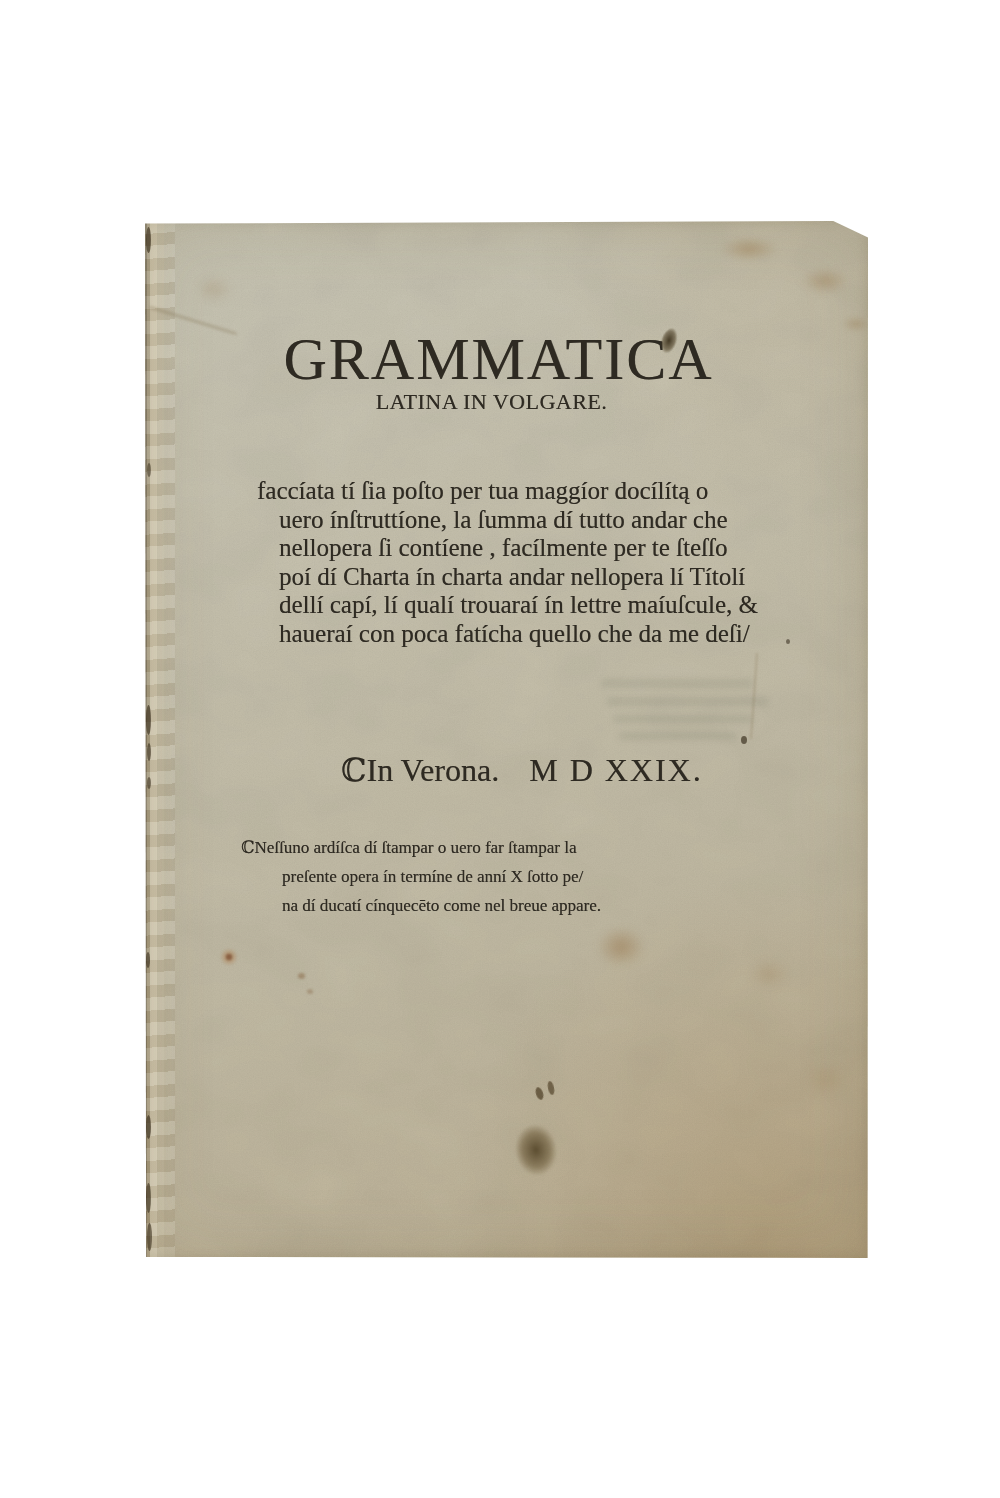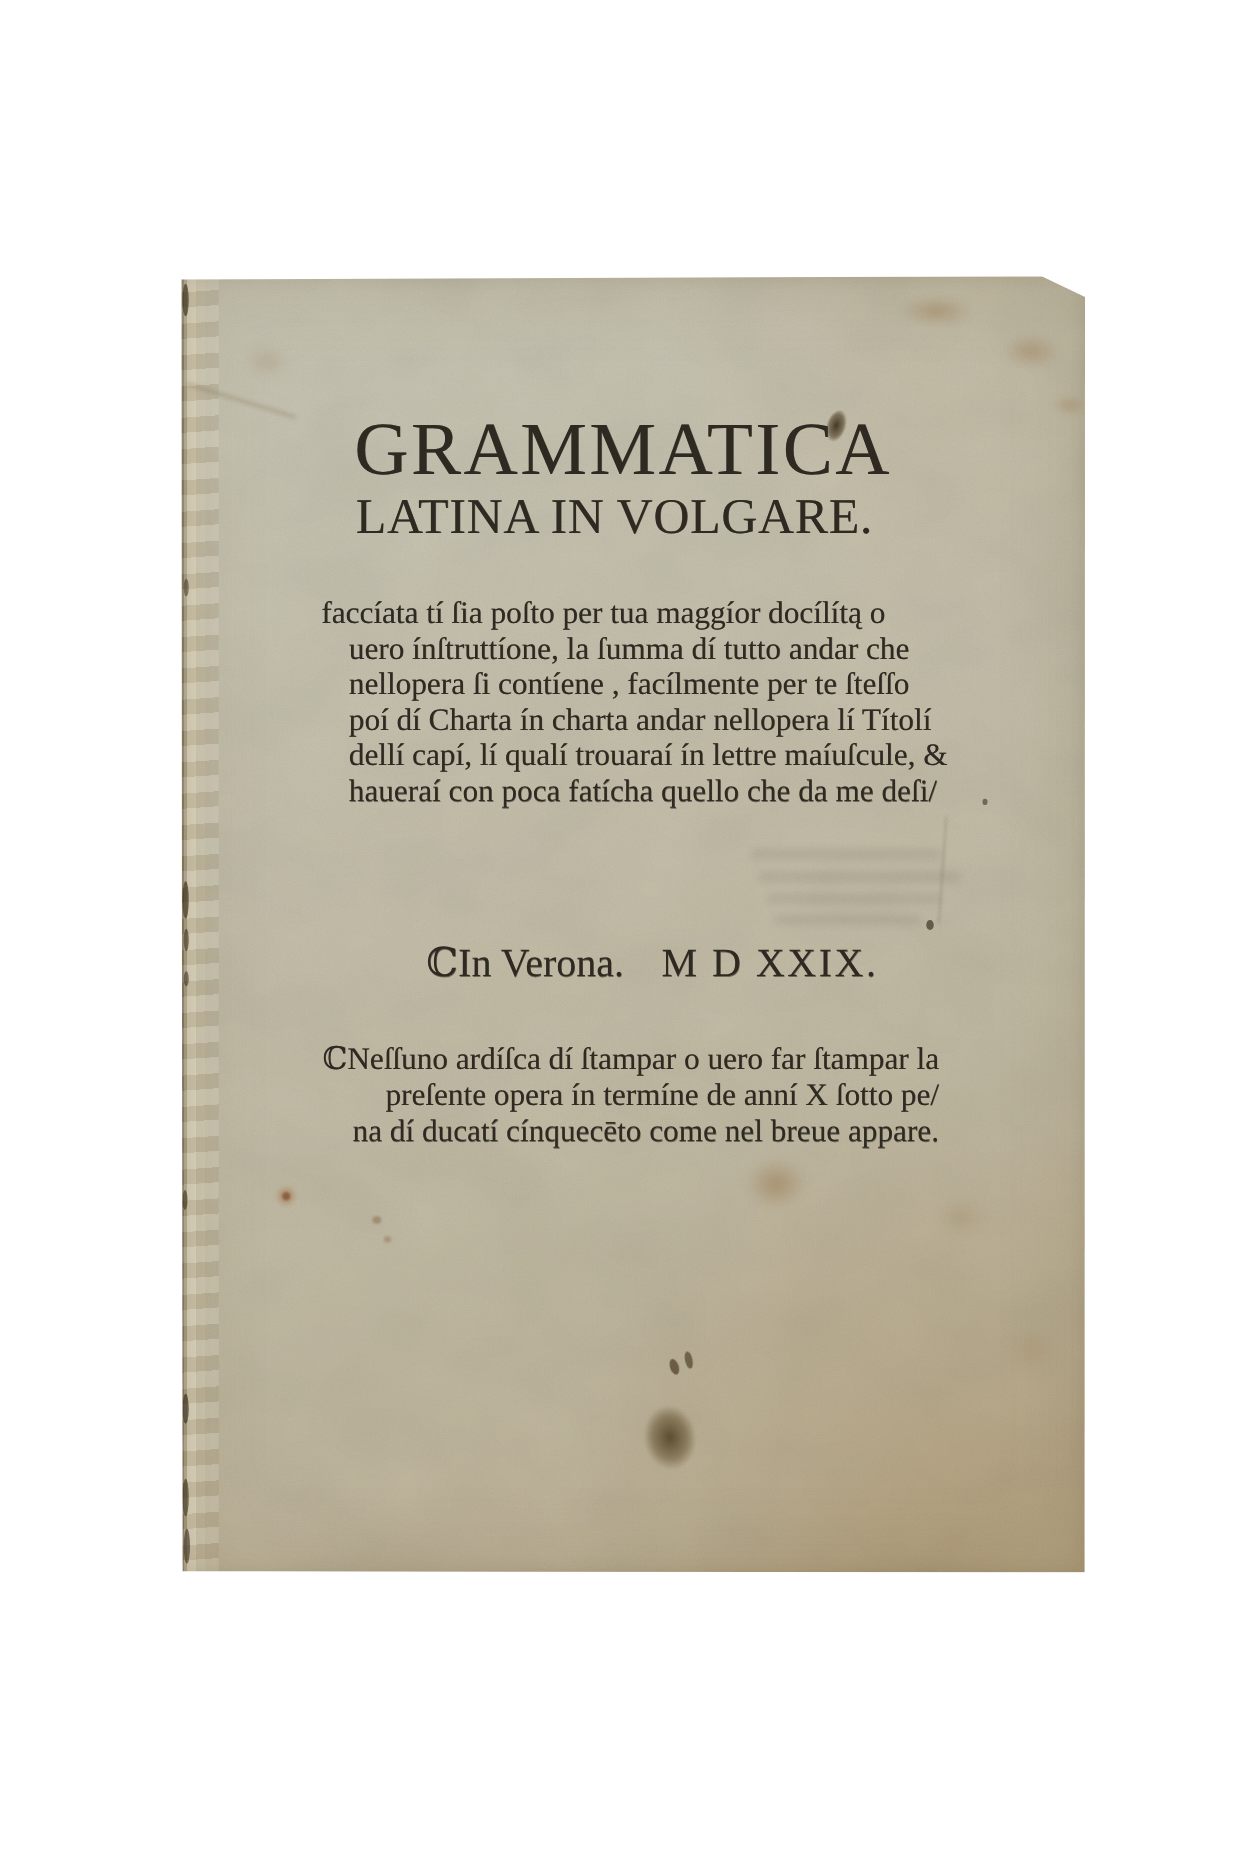--- a/index.html
+++ b/index.html
@@ -39,31 +39,31 @@
   .speck { position:absolute; background:#342a1b; border-radius:50%; filter:blur(.5px); }
 
   .ink { color:#2e2a22; text-shadow:.3px .3px .5px rgba(46,42,34,.55); white-space:nowrap; }
 
   .title {
     position:absolute; top:104px; left:0; width:100%; text-align:center; padding-right:16px;
     font-size:60px; font-weight:normal; letter-spacing:2px;
   }
   .subtitle {
     position:absolute; top:168px; left:0; width:100%; text-align:center; padding-right:30px;
-    font-size:40px; font-weight:normal; letter-spacing:.5px;
+    font-size:22px; font-weight:normal; letter-spacing:.5px;
   }
   .foreword { position:absolute; top:256px; left:112px; font-size:25px; line-height:28.6px; }
   .foreword .line { padding-left:22px; }
   .foreword .line:first-child { padding-left:0; }
 
   .imprint { position:absolute; top:530px; left:196px; font-size:32px; }
   .imprint .place { margin-right:30px; }
   .imprint .date { letter-spacing:2px; }
 
-  .privilege { position:absolute; top:612px; left:96px; font-size:25px; line-height:29px;text-align:right; }
+  .privilege { position:absolute; top:612px; left:96px; font-size:17px; line-height:29px; }
   .privilege .line { padding-left:41px; }
   .privilege .line:first-child { padding-left:0; }
 
   .stain { position:absolute; pointer-events:none; }
   .fox-a { left:565px; top:12px;  width:78px; height:32px; border-radius:60% 40% 55% 45%;
            background:radial-gradient(closest-side, rgba(150,114,66,.42), rgba(150,114,66,0) 75%); filter:blur(3px); }
   .fox-b { left:648px; top:42px;  width:64px; height:36px; border-radius:45% 55% 40% 60%;
            background:radial-gradient(closest-side, rgba(146,110,64,.38), rgba(146,110,64,0) 75%); filter:blur(3px); }
   .fox-c { left:692px; top:92px;  width:38px; height:22px; border-radius:50%;
            background:radial-gradient(closest-side, rgba(146,110,64,.32), rgba(146,110,64,0) 75%); filter:blur(2.5px); }

